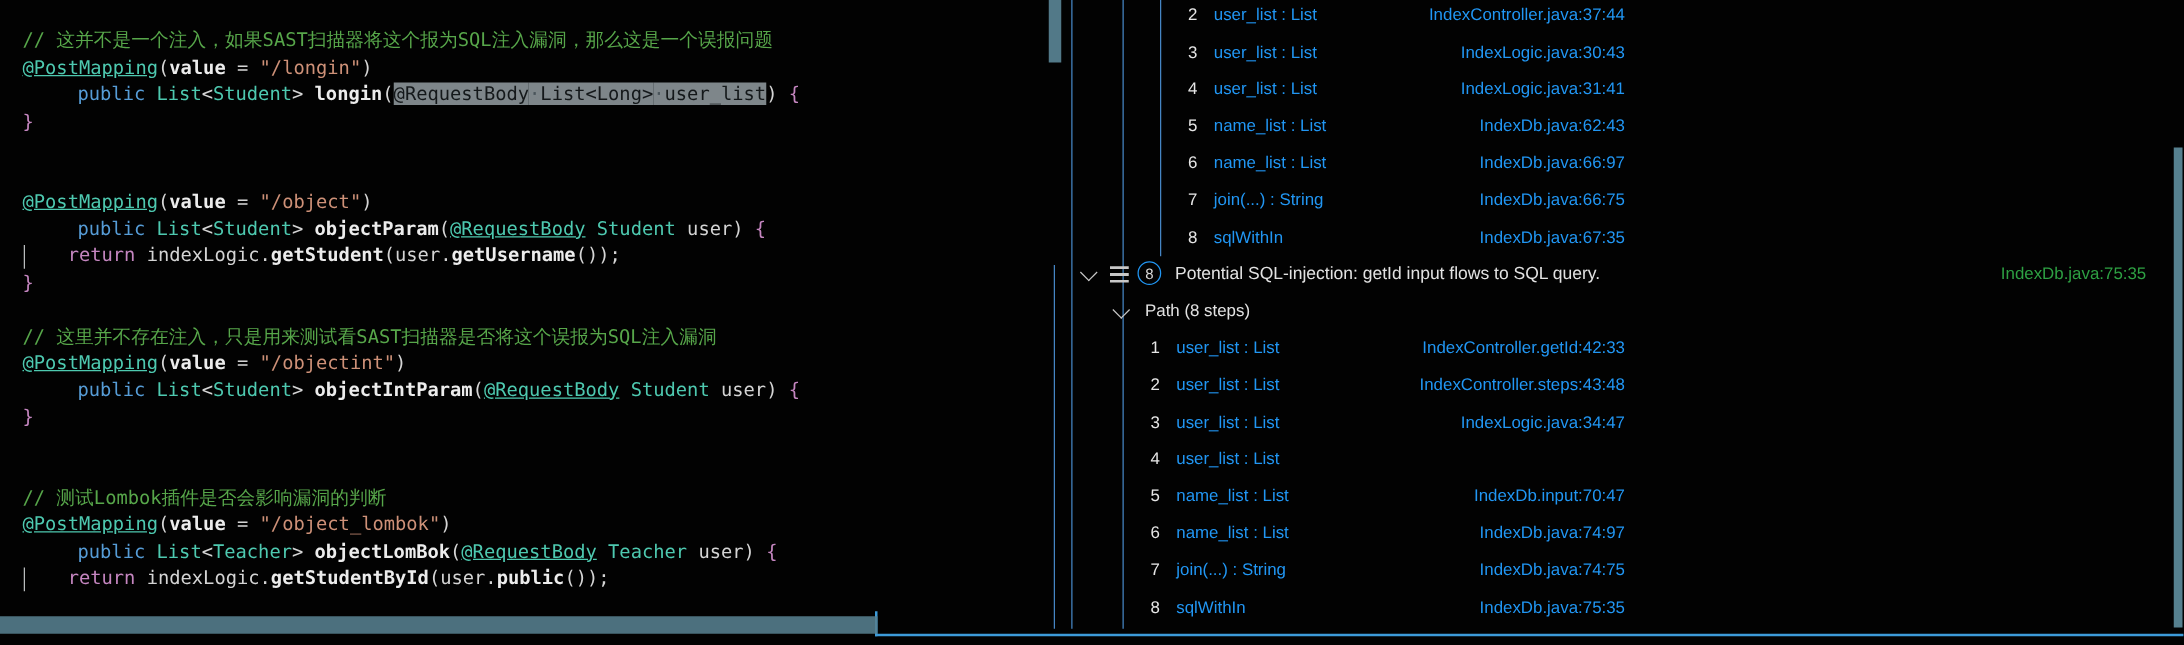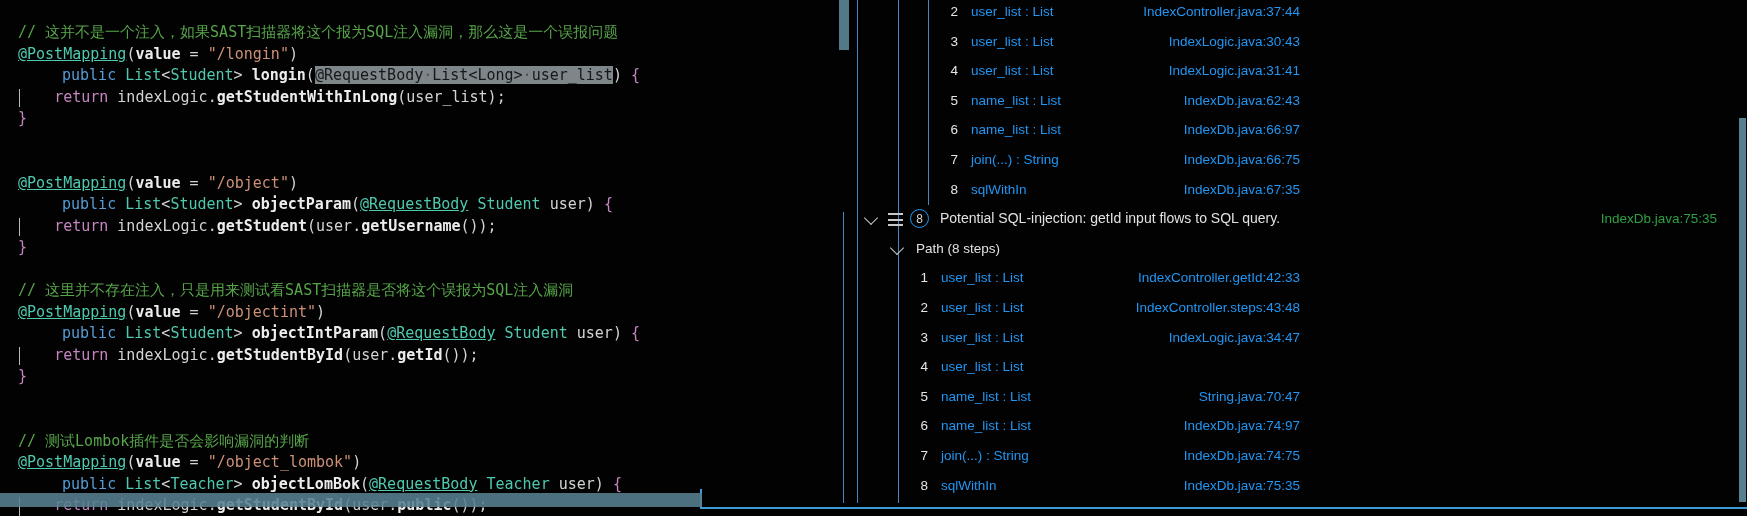--- a/index.html
+++ b/index.html
@@ -58,33 +58,31 @@
 </head>
 <body>
 
 <div class="stage">
 
   <div class="editor">
     <div id="code">
         <div class="code-line"><span class="tk-cmt">// 这并不是一个注入，如果SAST扫描器将这个报为SQL注入漏洞，那么这是一个误报问题</span></div>
         <div class="code-line"><span class="tk-ann">@PostMapping</span><span class="tk-pln">(</span><span class="tk-mth">value</span><span class="tk-pln"> = </span><span class="tk-str">"/longin"</span><span class="tk-pln">)</span></div>
         <div class="code-line"><span class="tk-kw">public</span><span class="tk-pln"> </span><span class="tk-typ">List</span><span class="tk-pln">&lt;</span><span class="tk-typ">Student</span><span class="tk-pln">&gt; </span><span class="tk-mth">longin</span><span class="tk-pln">(</span><span class="tk-sel">@RequestBody</span><span class="tk-seld">·</span><span class="tk-sel">List&lt;Long&gt;</span><span class="tk-seld">·</span><span class="tk-sel">user_list</span><span class="tk-pln">) </span><span class="tk-brc">{</span></div>
-        <div class="code-line"><span class="indent-guide"></span><span class="tk-pln">    </span><span class="tk-ret">return</span><span class="tk-pln"> indexLogic.</span><span class="tk-mth">getStudentWithInLong</span><span class="tk-pln">(user_list);</span></div>
         <div class="code-line"><span class="tk-brc">}</span></div>
         <div class="code-line"></div>
         <div class="code-line"></div>
         <div class="code-line"><span class="tk-ann">@PostMapping</span><span class="tk-pln">(</span><span class="tk-mth">value</span><span class="tk-pln"> = </span><span class="tk-str">"/object"</span><span class="tk-pln">)</span></div>
         <div class="code-line"><span class="tk-kw">public</span><span class="tk-pln"> </span><span class="tk-typ">List</span><span class="tk-pln">&lt;</span><span class="tk-typ">Student</span><span class="tk-pln">&gt; </span><span class="tk-mth">objectParam</span><span class="tk-pln">(</span><span class="tk-ann">@RequestBody</span><span class="tk-pln"> </span><span class="tk-typ">Student</span><span class="tk-pln"> user) </span><span class="tk-brc">{</span></div>
         <div class="code-line"><span class="indent-guide"></span><span class="tk-pln">    </span><span class="tk-ret">return</span><span class="tk-pln"> indexLogic.</span><span class="tk-mth">getStudent</span><span class="tk-pln">(user.</span><span class="tk-mth">getUsername</span><span class="tk-pln">());</span></div>
         <div class="code-line"><span class="tk-brc">}</span></div>
         <div class="code-line"></div>
         <div class="code-line"><span class="tk-cmt">// 这里并不存在注入，只是用来测试看SAST扫描器是否将这个误报为SQL注入漏洞</span></div>
         <div class="code-line"><span class="tk-ann">@PostMapping</span><span class="tk-pln">(</span><span class="tk-mth">value</span><span class="tk-pln"> = </span><span class="tk-str">"/objectint"</span><span class="tk-pln">)</span></div>
         <div class="code-line"><span class="tk-kw">public</span><span class="tk-pln"> </span><span class="tk-typ">List</span><span class="tk-pln">&lt;</span><span class="tk-typ">Student</span><span class="tk-pln">&gt; </span><span class="tk-mth">objectIntParam</span><span class="tk-pln">(</span><span class="tk-ann">@RequestBody</span><span class="tk-pln"> </span><span class="tk-typ">Student</span><span class="tk-pln"> user) </span><span class="tk-brc">{</span></div>
-        <div class="code-line"><span class="indent-guide"></span><span class="tk-pln">    </span><span class="tk-ret">return</span><span class="tk-pln"> indexLogic.</span><span class="tk-mth">getStudentById</span><span class="tk-pln">(user.</span><span class="tk-mth">getId</span><span class="tk-pln">());</span></div>
         <div class="code-line"><span class="tk-brc">}</span></div>
         <div class="code-line"></div>
         <div class="code-line"></div>
         <div class="code-line"><span class="tk-cmt">// 测试Lombok插件是否会影响漏洞的判断</span></div>
         <div class="code-line"><span class="tk-ann">@PostMapping</span><span class="tk-pln">(</span><span class="tk-mth">value</span><span class="tk-pln"> = </span><span class="tk-str">"/object_lombok"</span><span class="tk-pln">)</span></div>
         <div class="code-line"><span class="tk-kw">public</span><span class="tk-pln"> </span><span class="tk-typ">List</span><span class="tk-pln">&lt;</span><span class="tk-typ">Teacher</span><span class="tk-pln">&gt; </span><span class="tk-mth">objectLomBok</span><span class="tk-pln">(</span><span class="tk-ann">@RequestBody</span><span class="tk-pln"> </span><span class="tk-typ">Teacher</span><span class="tk-pln"> user) </span><span class="tk-brc">{</span></div>
         <div class="code-line"><span class="indent-guide"></span><span class="tk-pln">    </span><span class="tk-ret">return</span><span class="tk-pln"> indexLogic.</span><span class="tk-mth">getStudentById</span><span class="tk-pln">(user.</span><span class="tk-mth">public</span><span class="tk-pln">());</span></div>
       </div>
     <div class="hthumb"></div>
     <div class="vthumb"></div>
@@ -157,21 +155,21 @@
           <a class="slink" style="left: 941px;">user_list : List</a>
           <a class="loc">IndexLogic.java:34:47</a>
         </div>
         <div class="prow" style="top: 352.2px;">
           <span class="num" style="left: 888px;">4</span>
           <a class="slink" style="left: 941px;">user_list : List</a>
         </div>
         <div class="prow" style="top: 381.8px;">
           <span class="num" style="left: 888px;">5</span>
           <a class="slink" style="left: 941px;">name_list : List</a>
-          <a class="loc">String.java:70:47</a>
+          <a class="loc">IndexDb.input:70:47</a>
         </div>
         <div class="prow" style="top: 411.4px;">
           <span class="num" style="left: 888px;">6</span>
           <a class="slink" style="left: 941px;">name_list : List</a>
           <a class="loc">IndexDb.java:74:97</a>
         </div>
         <div class="prow" style="top: 441px;">
           <span class="num" style="left: 888px;">7</span>
           <a class="slink" style="left: 941px;">join(...) : String</a>
           <a class="loc">IndexDb.java:74:75</a>

